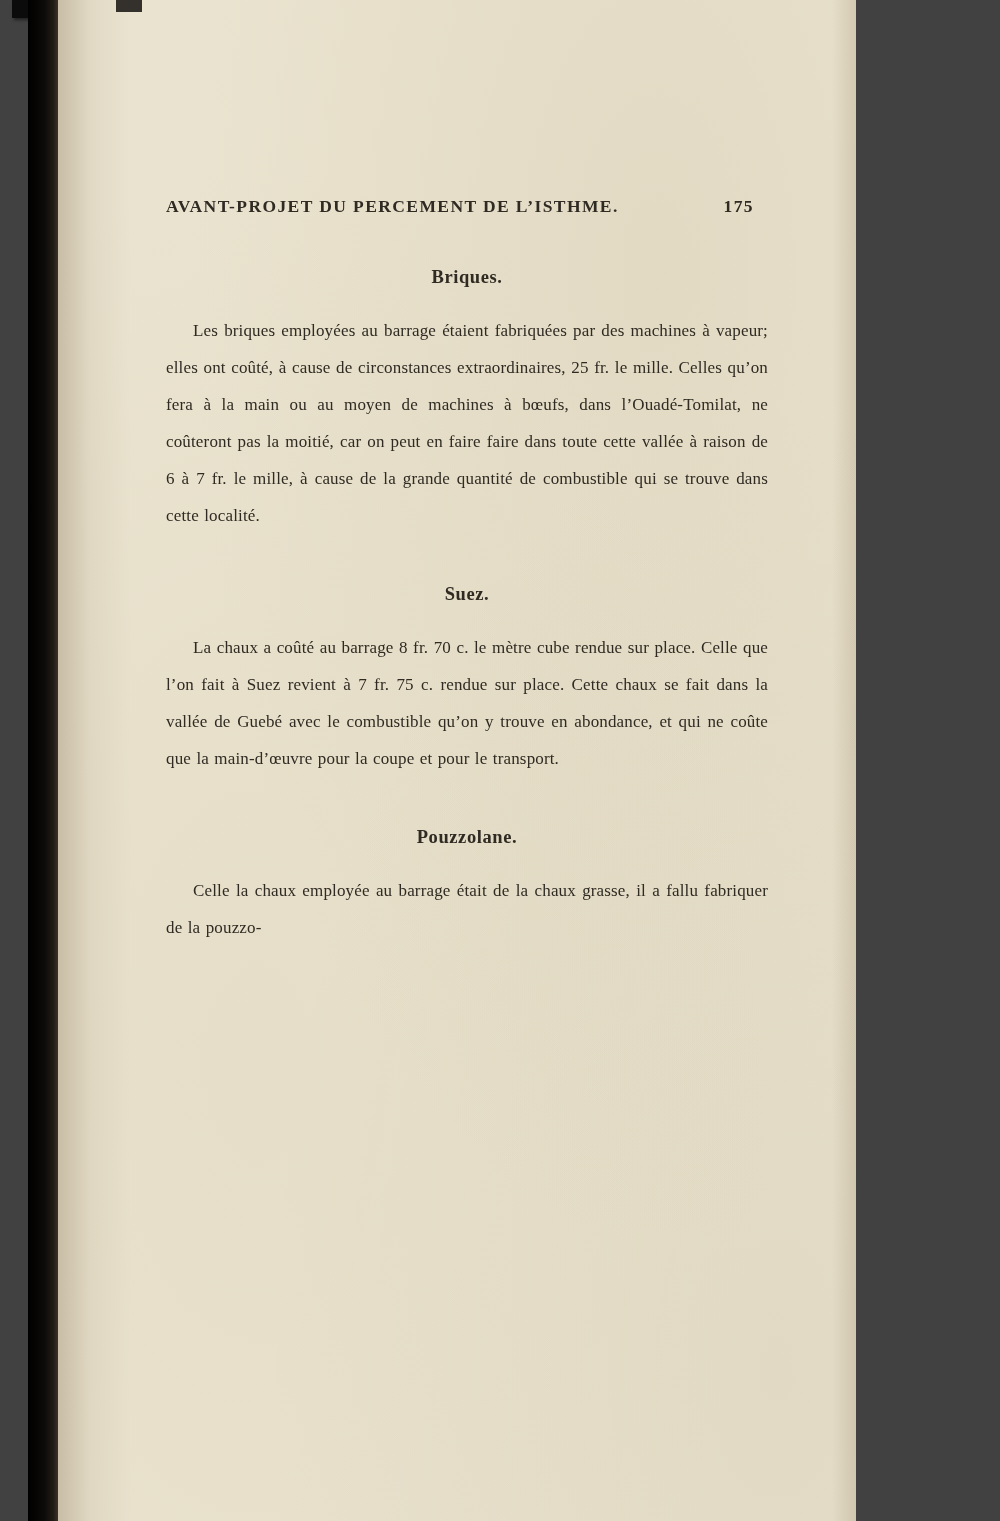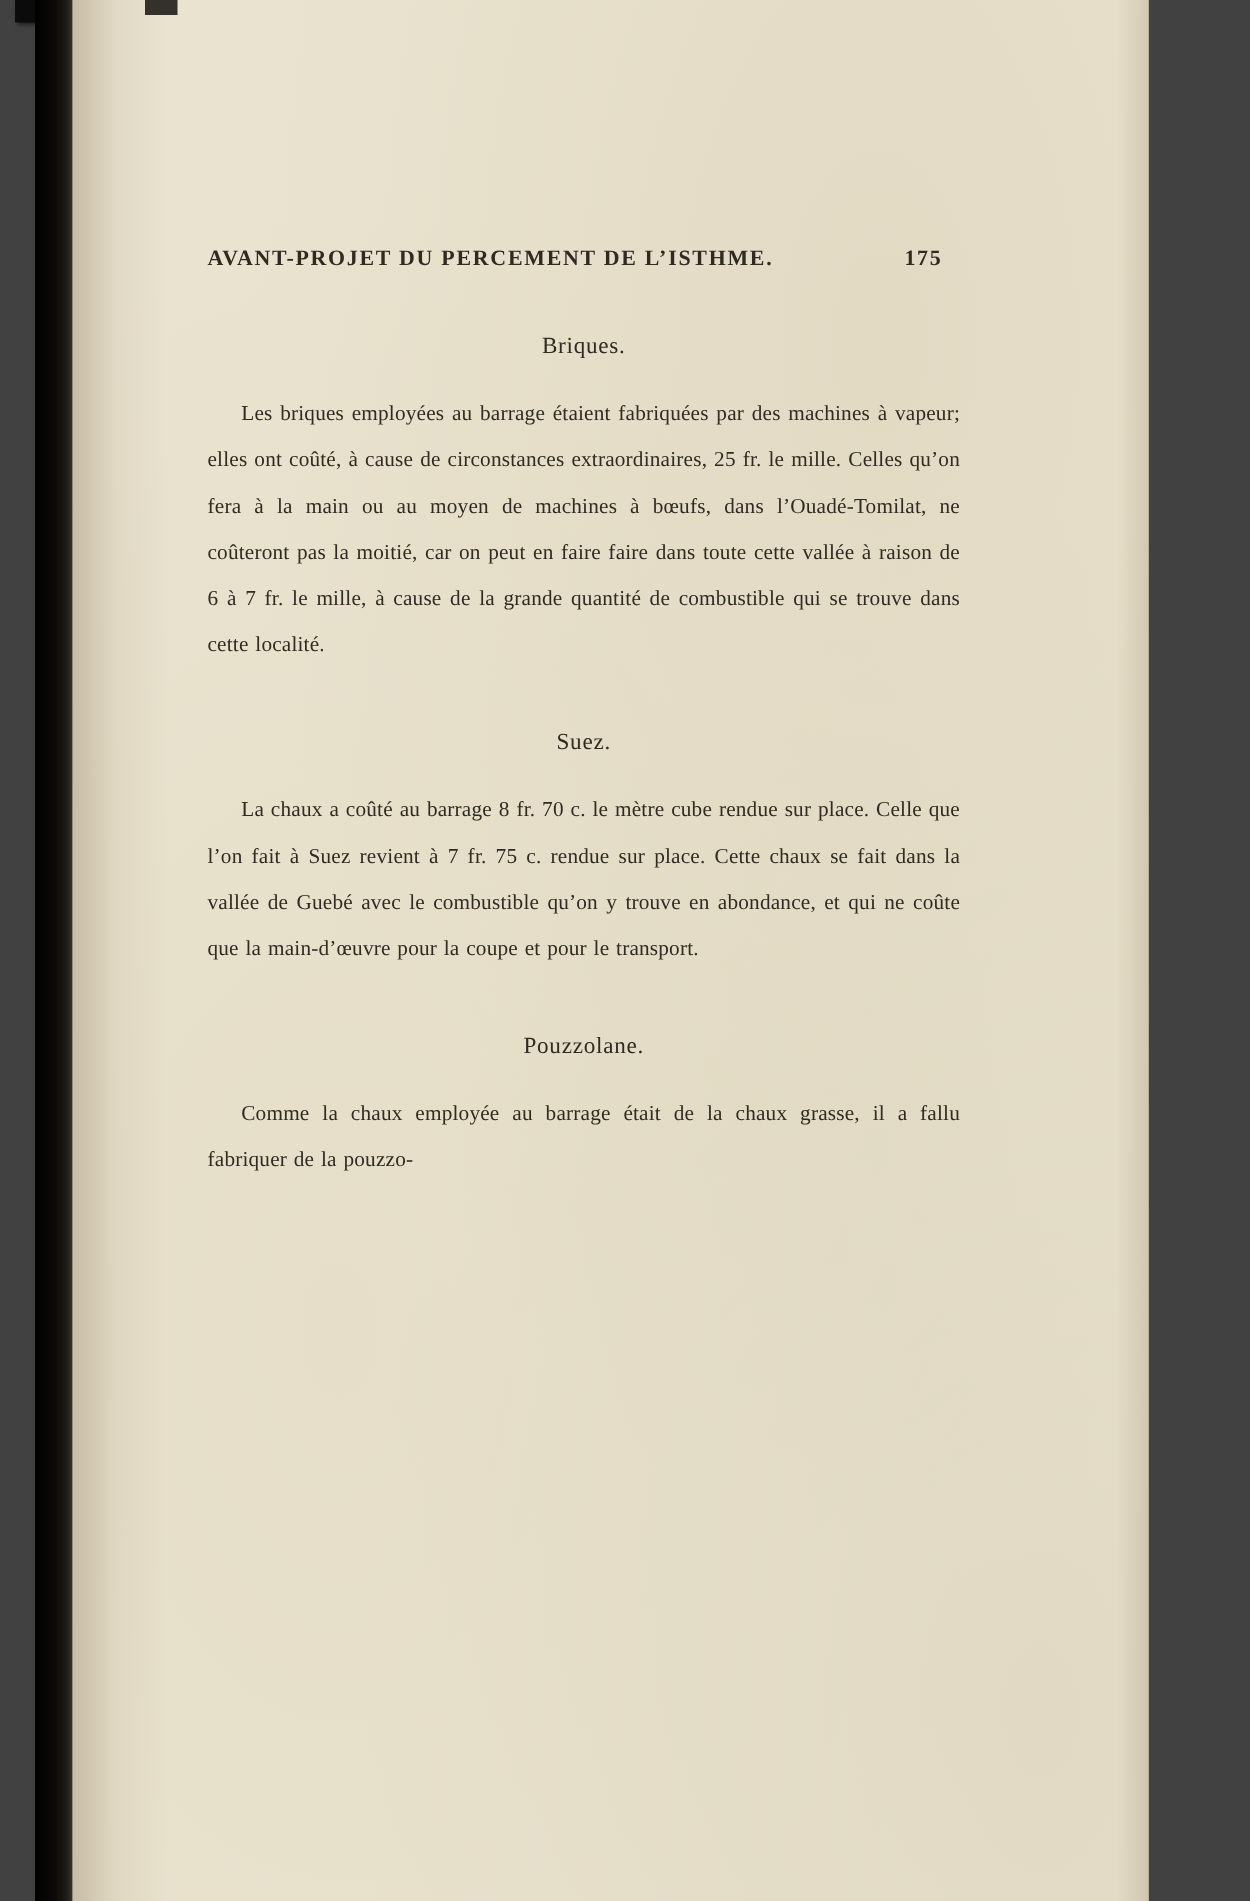--- a/index.html
+++ b/index.html
@@ -41,21 +41,21 @@
     left: 28px;
     top: 0;
     width: 30px;
     height: 100%;
     background: linear-gradient(90deg, #000000 0%, #0d0b09 55%, #201c16 85%, #3a332a 100%);
   }
   .page {
     position: absolute;
     left: 58px;
     top: 0;
-    width: 861px;
+    width: 798px;
     height: 1521px;
     background-color: #eae3cf;
     background-image:
       radial-gradient(ellipse at 75% 18%, rgba(190,175,140,0.18), rgba(0,0,0,0) 55%),
       radial-gradient(ellipse at 25% 70%, rgba(205,192,160,0.15), rgba(0,0,0,0) 60%),
       radial-gradient(ellipse at 90% 90%, rgba(160,145,110,0.12), rgba(0,0,0,0) 50%),
       linear-gradient(90deg, rgba(120,100,70,0.30) 0%, rgba(120,100,70,0.08) 4%, rgba(0,0,0,0) 9%),
       linear-gradient(270deg, rgba(120,100,70,0.18) 0%, rgba(0,0,0,0) 3%);
   }
   .textblock {
@@ -71,21 +71,21 @@
     align-items: baseline;
     width: 588px;
     font-size: 17.5px;
     font-weight: bold;
     letter-spacing: 1.4px;
     white-space: nowrap;
   }
   .sec-head {
     text-align: center;
     font-size: 18.5px;
-    font-weight: normal;
+    font-weight: bold;
     letter-spacing: 0.6px;
     margin: 50px 0 24px 0;
   }
   .body-para {
     margin: 0;
     font-size: 17px;
     line-height: 37px;
     text-align: justify;
     text-indent: 27px;
     letter-spacing: 0.15px;
@@ -115,18 +115,18 @@
         <p class="body-para">Les briques employées au barrage étaient fabriquées par des machines à vapeur; elles ont coûté, à cause de circonstances extraordinaires, 25 fr. le mille. Celles qu’on fera à la main ou au moyen de machines à bœufs, dans l’Ouadé-Tomilat, ne coûteront pas la moitié, car on peut en faire faire dans toute cette vallée à raison de 6 à 7 fr. le mille, à cause de la grande quantité de combustible qui se trouve dans cette localité.</p>
       </section>
 
       <section>
         <h2 class="sec-head">Suez.</h2>
         <p class="body-para">La chaux a coûté au barrage 8 fr. 70 c. le mètre cube rendue sur place. Celle que l’on fait à Suez revient à 7 fr. 75 c. rendue sur place. Cette chaux se fait dans la vallée de Guebé avec le combustible qu’on y trouve en abondance, et qui ne coûte que la main-d’œuvre pour la coupe et pour le transport.</p>
       </section>
 
       <section>
         <h2 class="sec-head">Pouzzolane.</h2>
-        <p class="body-para">Comme la chaux employée au barrage était de la chaux grasse, il a fallu fabriquer de la pouzzo-</p>
+        <p class="body-para">Celle la chaux employée au barrage était de la chaux grasse, il a fallu fabriquer de la pouzzo-</p>
       </section>
 
     </div>
   </div>
 </div>
 
 </body></html>

